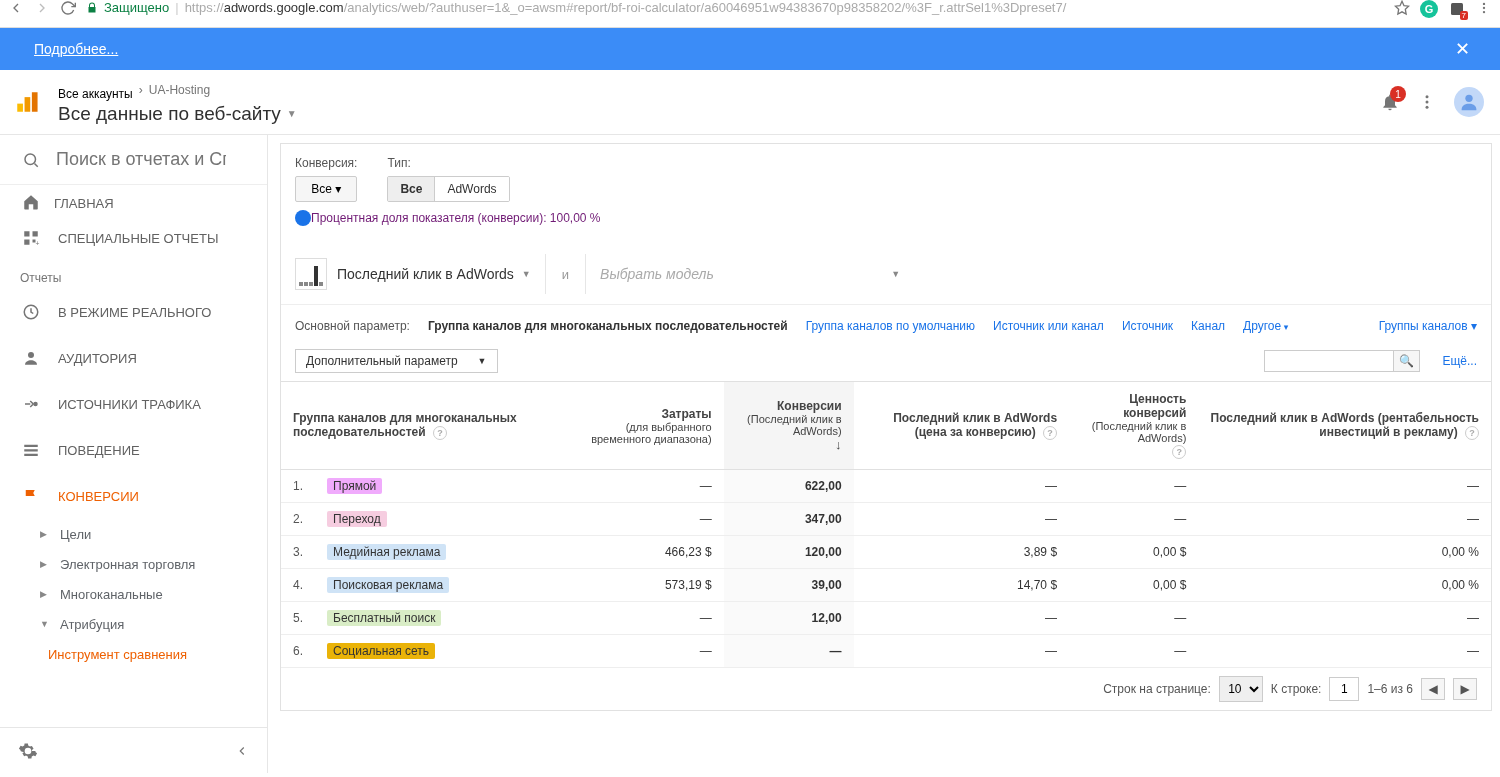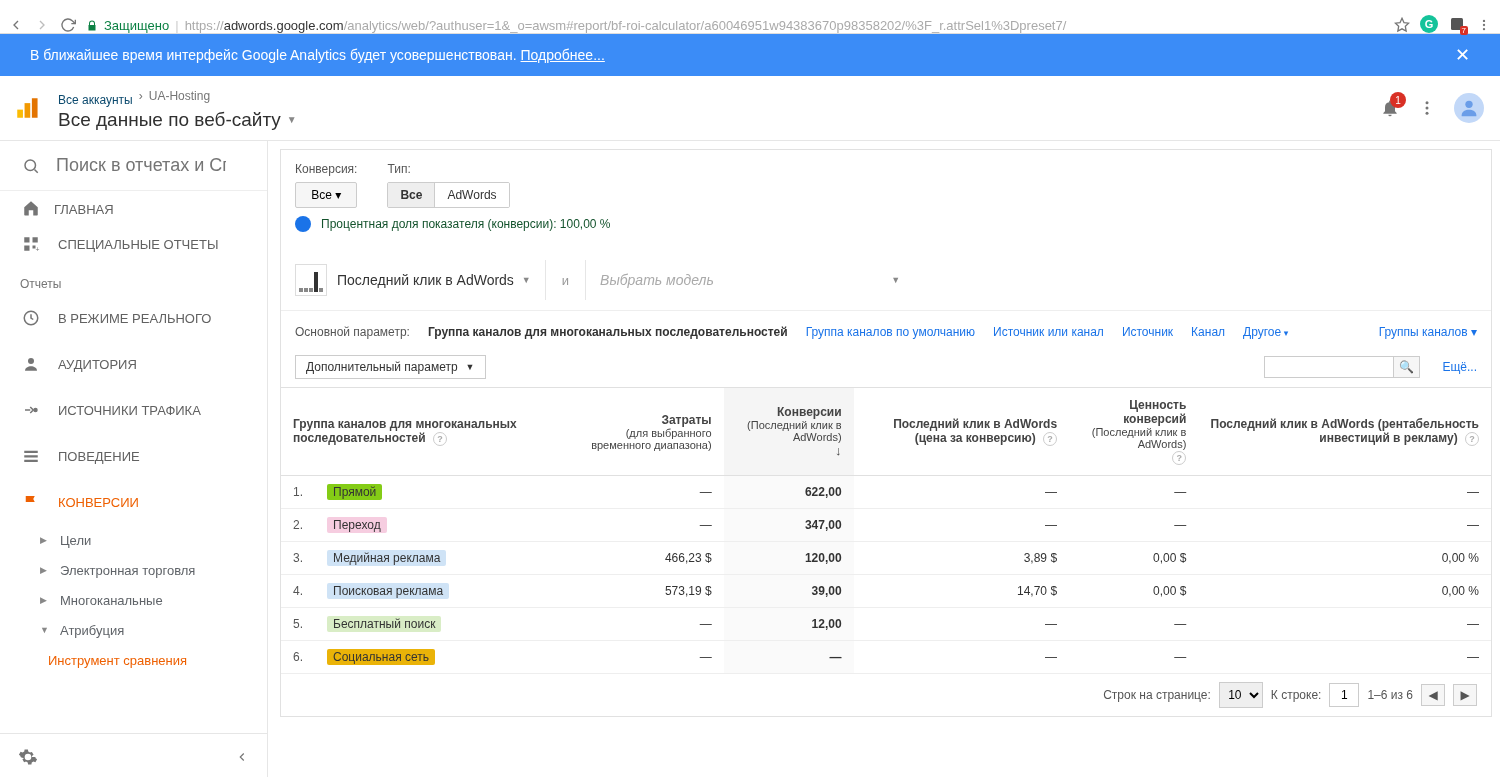--- a/index.html
+++ b/index.html
@@ -1,36 +1,36 @@
 <!DOCTYPE html>
 <html><head>
 <meta charset="utf-8">
 <style>
 * { margin:0; padding:0; box-sizing:border-box; font-family: Arial, "Helvetica Neue", sans-serif; }
 body { font-size:13px; color:#333; background:#fff; overflow:hidden; }
 
 
-.browser-bar { height:34px; display:flex; align-items:flex-end; padding:0 8px; border-bottom:1px solid #ddd; gap:10px;}
+.browser-bar { height:28px; display:flex; align-items:flex-start; padding:0 8px; border-bottom:1px solid #ddd; gap:10px;}
 .browser-bar .nav-ic { width:16px; height:16px; color:#757575; display:flex; align-items:center; justify-content:center; }
 .addr { flex:1; display:flex; align-items:center; gap:6px; font-size:13px; color:#aaa;}
 .addr .secure { color:#0b8043; font-weight:500;}
 .addr .dom { color:#333; }
 .ext-ic { width:18px; height:18px; border-radius:50%; display:flex; align-items:center; justify-content:center;}
 
 
 .banner { background:#3b8cf7; color:#fff; height:42px; display:flex; align-items:center; padding:0 30px; font-size:14px;}
 .banner a { color:#fff; text-decoration:underline; margin-left:4px;}
 .banner .close { margin-left:auto; font-size:18px; cursor:pointer;}
 
 
 .app-header { height:65px; display:flex; align-items:center; padding:0 16px 0 14px; border-bottom:1px solid #e6e6e6;}
 .logo { width:26px; height:26px; margin-right:18px; }
 .crumbs { display:flex; flex-direction:column; }
 .crumb-row { font-size:12px; color:#757575; display:flex; align-items:center; gap:6px;}
-.crumb-row a { color:#0c4a6e; text-decoration:none;margin-top:7px;}
+.crumb-row a { color:#000000; text-decoration:none;margin-top:7px;}
 .view-title { font-size:19px; font-weight:400; color:#303030; display:flex; align-items:center; gap:6px; margin-top:2px;}
 .hdr-icons { margin-left:auto; display:flex; align-items:center; gap:18px;}
 .bell { position:relative; }
 .bell .badge { position:absolute; top:-6px; right:-6px; background:#d93025; color:#fff; border-radius:50%; width:16px; height:16px; font-size:10px; display:flex; align-items:center; justify-content:center;}
 .avatar { width:30px; height:30px; border-radius:50%; background:#c2d8f8; display:flex; align-items:center; justify-content:center;}
 
 
 .main { display:flex; height:calc(100vh - 32px - 42px - 65px); }
 .sidebar { width:268px; border-right:1px solid #e6e6e6; display:flex; flex-direction:column; overflow:hidden; position:relative;}
 .search-row { height:50px; display:flex; align-items:center; padding:0 22px; gap:16px; color:#757575; border-bottom:1px solid #eee;}
@@ -53,41 +53,41 @@
 .filt-col { display:flex; flex-direction:column; gap:6px;}
 .filt-label { font-size:12px; color:#555;}
 .seg-btn { border:1px solid #ccc; background:#f6f6f6; padding:5px 14px; font-size:12px; border-radius:2px; cursor:pointer;}
 .seg-group { display:flex; border:1px solid #ccc; border-radius:2px; overflow:hidden;}
 .seg-group .seg { padding:5px 12px; font-size:12px; background:#fff; cursor:pointer; border-right:1px solid #ccc;}
 .seg-group .seg:last-child { border-right:none;}
 .seg-group .seg.active { background:#eee; font-weight:700;}
 .inline-row { display:flex; align-items:center; gap:8px;}
 .small-input { width:38px; border:1px solid #ccc; padding:3px 4px; font-size:12px; text-align:left;}
 .help-ic { width:14px; height:14px; border:1px solid #ccc; border-radius:50%; color:#aaa; font-size:9px; display:inline-flex; align-items:center; justify-content:center; margin-left:4px;}
-.pct-row { padding:0 14px 12px; display:flex; align-items:center; gap:10px; font-size:12px; color:#14532d;text-align:center;}
+.pct-row { padding:0 14px 12px; display:flex; align-items:center; gap:0; font-size:12px; color:#701a75;text-align:center;}
 .pct-row .pie { width:16px; height:16px; border-radius:50%; background:#1a73e8;}
 
 .model-row { padding:16px 14px 10px; display:flex; align-items:center; gap:14px; position:relative;}
 .model-box { display:flex; align-items:center; gap:10px;}
 .model-ic { width:32px; height:32px; border:1px solid #ddd; display:flex; align-items:flex-end; justify-content:center; gap:1px; padding:3px 2px;}
 .model-ic span { width:4px; background:#888;}
 .model-select { font-size:14px; color:#333; display:flex; align-items:center; gap:8px;}
 .sep-i { color:#999; padding:0 16px; border-left:1px solid #e6e6e6; border-right:1px solid #e6e6e6; height:40px; display:flex; align-items:center;}
 .placeholder-select { color:#aaa; font-style:italic; font-size:14px; display:flex; align-items:center; gap:10px; flex:1; max-width:300px; justify-content:space-between;}
 
 .params-row { padding:6px 14px 0; display:flex; align-items:center; gap:18px; font-size:12px; border-top:1px solid #eee; }
 .params-row .plabel { color:#555;}
 .params-row .ptab { color:#1a73e8; cursor:pointer; padding:8px 0;}
 .params-row .ptab.active { color:#333; font-weight:700;}
 .params-row .ptab.dd::after { content:" ▾"; font-size:9px;}
 .params-row .spacer { flex:1;}
 .params-row .grp-dd { color:#1a73e8; cursor:pointer;}
 
 .second-row { padding:8px 14px; display:flex; align-items:center; gap:12px;}
-.dd-btn { border:1px solid #ccc; background:#fff; padding:4px 10px; font-size:12px; display:flex; align-items:center; gap:8px; cursor:pointer;}
+.dd-btn { border:1px solid #ccc; background:#fff; padding:4px 10px; font-size:12px; display:flex; align-items:center; gap:20px; cursor:pointer;}
 .search-box { margin-left:auto; display:flex; align-items:center;}
 .search-box input { border:1px solid #ccc; width:130px; height:22px; padding:0 4px;}
 .search-box button { border:1px solid #ccc; border-left:none; width:26px; height:22px; background:#f6f6f6; cursor:pointer; font-size:12px;}
 .more-link { color:#1a73e8; margin-left:10px; font-size:12px; cursor:pointer;}
 
 table { width:100%; border-collapse:collapse; font-size:12px;}
 thead th { border-top:1px solid #e0e0e0; border-bottom:1px solid #e0e0e0; padding:10px 12px; font-weight:700; color:#444; text-align:right; vertical-align:middle;}
 thead th:first-child { text-align:left;}
 thead th .sub { font-weight:400; display:block; font-size:11px;}
 thead th.sorted { background:#f5f5f5;}
@@ -146,21 +146,20 @@
   <div class="nav-ic">
       <svg width="14" height="14" viewBox="0 0 24 24" fill="#757575">
         <circle cx="12" cy="5" r="2"></circle>
         <circle cx="12" cy="12" r="2"></circle>
         <circle cx="12" cy="19" r="2"></circle>
       </svg>
     </div>
 </div>
 
 <div class="banner">
-  <span>В ближайшее время интерфейс Google Analytics будет усовершенствован.</span>
   <a href="#">Подробнее...</a>
   <span class="close">✕</span>
 </div>
 
 <div class="app-header">
   <svg class="logo" viewBox="0 0 32 32">
       <rect x="4" y="18" width="7" height="10" fill="#fbbc04"></rect>
       <rect x="13" y="10" width="7" height="18" fill="#f29900"></rect>
       <rect x="22" y="4" width="7" height="24" fill="#e37400"></rect>
     </svg>
@@ -380,21 +379,21 @@
             <th><span>Затраты</span><span class="sub">(для выбранного временного диапазона)</span></th>
             <th class="sorted"><span>Конверсии</span><span class="sub">(Последний клик в AdWords)</span> <span style="font-size:13px">↓</span></th>
             <th><span>Последний клик в AdWords (цена за конверсию)</span> <span class="help-ic">?</span></th>
             <th><span>Ценность конверсий</span><span class="sub">(Последний клик в AdWords)</span> <span class="help-ic">?</span></th>
             <th><span>Последний клик в AdWords (рентабельность инвестиций в рекламу)</span> <span class="help-ic">?</span></th>
           </tr>
         </thead>
         <tbody id="tbody">
             <tr>
               <td class="idx">1.</td>
-              <td class="name"><span class="chip" style="background:#84cc16">Прямой</span></td>
+              <td class="name"><span class="chip" style="background:#f0abfc">Прямой</span></td>
               <td>—</td>
               <td class="sorted">622,00</td>
               <td>—</td>
               <td>—</td>
               <td>—</td>
             </tr>
             <tr>
               <td class="idx">2.</td>
               <td class="name"><span class="chip" style="background:#f6cde0">Переход</span></td>
               <td>—</td>

